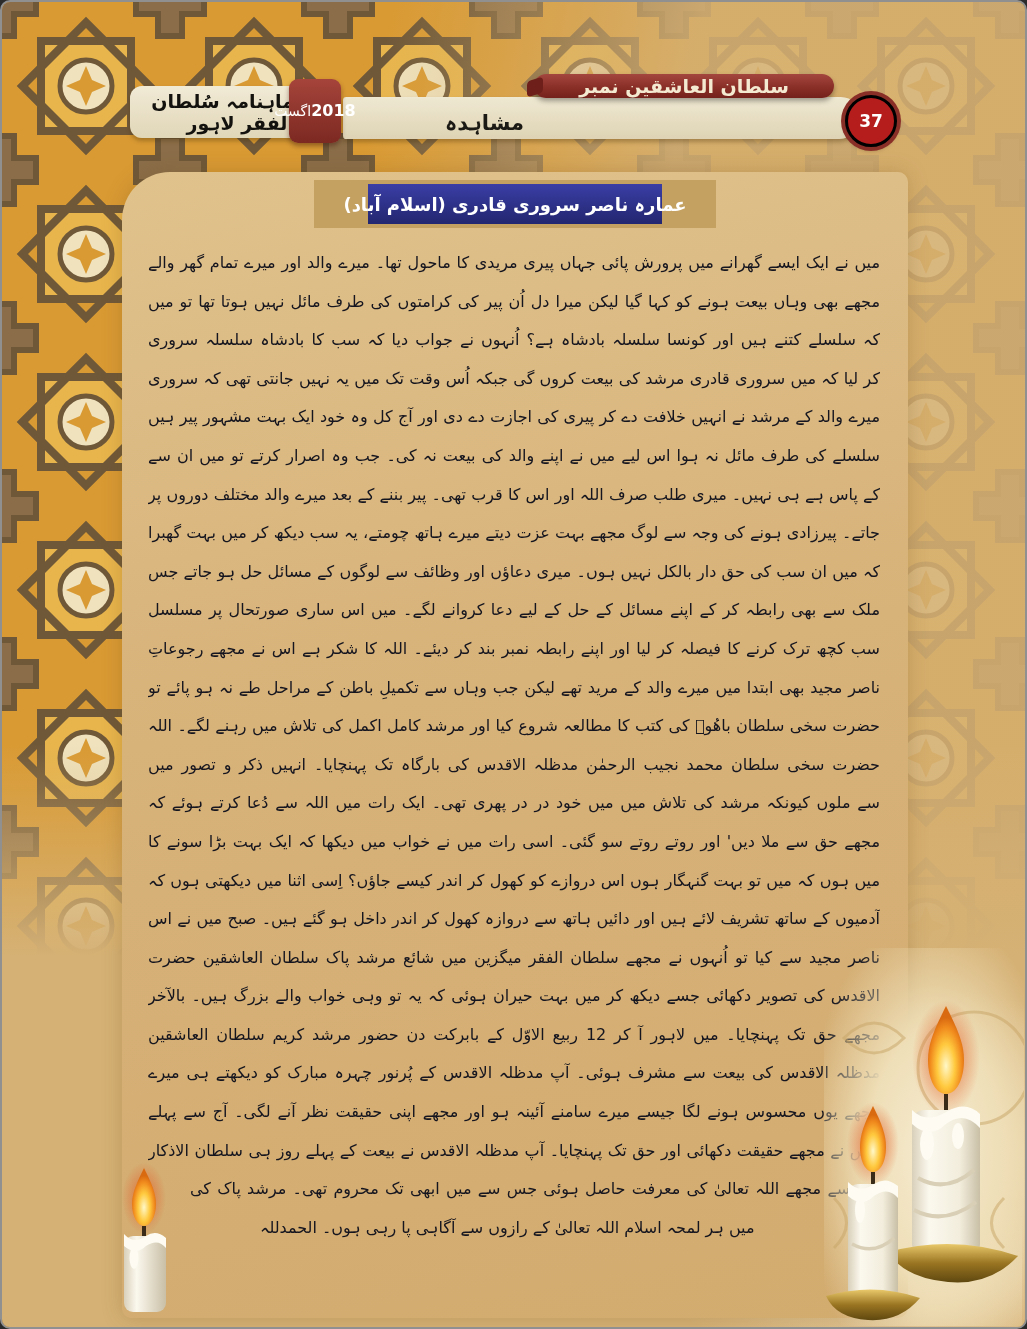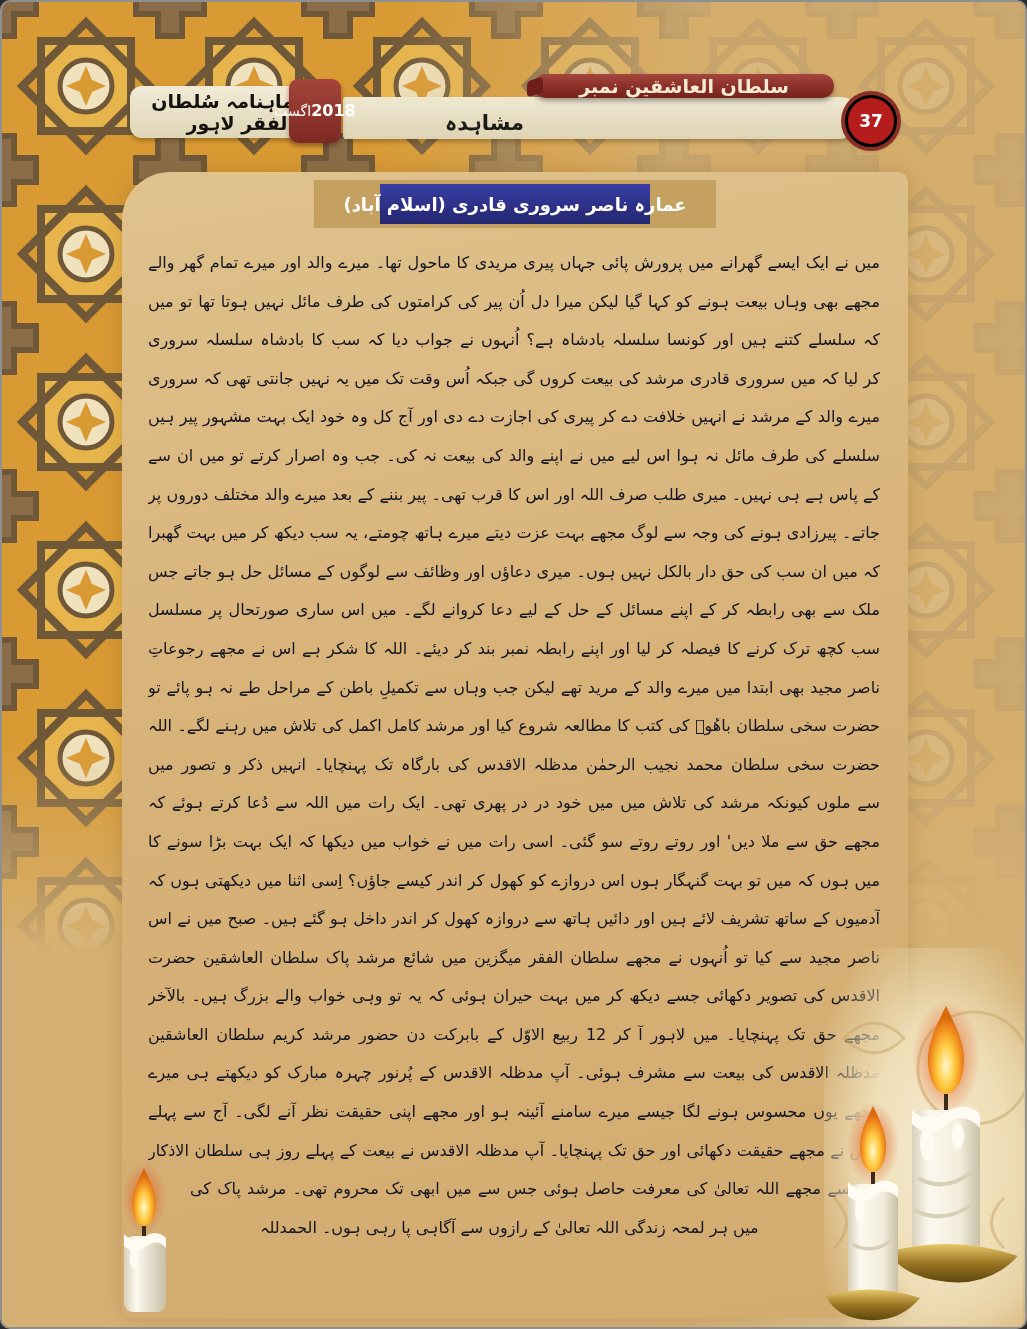--- a/index.html
+++ b/index.html
@@ -62,21 +62,21 @@
     position:absolute;left:120px;top:170px;width:786px;height:1146px;z-index:2;
     background:linear-gradient(170deg,#E0C28C 0%,#D7B279 45%,#D2AB6F 100%);
     border-radius:48px 10px 10px 10px;box-shadow:0 0 20px rgba(110,75,25,.25);
   }
   .title-strip{
     position:absolute;left:50%;top:8px;transform:translateX(-50%);
     width:402px;height:48px;background:#C4A161;
     display:flex;align-items:center;justify-content:center;
   }
   .title-banner{
-    width:270px;height:40px;background:linear-gradient(180deg,#3A3EA5,#23266F);
+    width:294px;height:40px;background:linear-gradient(180deg,#3A3EA5,#23266F);
     display:flex;align-items:center;justify-content:center;
     color:#ffffff;font-size:18px;font-weight:bold;direction:rtl;white-space:nowrap;
   }
   .article-body{
     position:absolute;top:72px;left:26px;right:28px;bottom:12px;z-index:3;direction:rtl;
   }
   .body-line{
     height:38.6px;line-height:38.6px;overflow:hidden;
     font-size:16px;color:var(--text-ink,#15151F);
     text-align:justify;text-align-last:justify;
@@ -157,21 +157,21 @@
         <div class="body-line" dir="rtl">مجھے حق سے ملا دیں' اور روتے روتے سو گئی۔ اسی رات میں نے خواب میں دیکھا کہ ایک بہت بڑا سونے کا دروازہ ہے اور میں اس سوچ</div>
         <div class="body-line" dir="rtl">میں ہوں کہ میں تو بہت گنہگار ہوں اس دروازے کو کھول کر اندر کیسے جاؤں؟ اِسی اثنا میں دیکھتی ہوں کہ ایک بزرگ سفید لباس میں ملبوس دو</div>
         <div class="body-line" dir="rtl">آدمیوں کے ساتھ تشریف لائے ہیں اور دائیں ہاتھ سے دروازہ کھول کر اندر داخل ہو گئے ہیں۔ صبح میں نے اس خواب کا ذکر اپنے شوہر</div>
         <div class="body-line" dir="rtl">ناصر مجید سے کیا تو اُنہوں نے مجھے سلطان الفقر میگزین میں شائع مرشد پاک سلطان العاشقین حضرت سخی سلطان محمد نجیب الرحمٰن مدظلہ</div>
         <div class="body-line" dir="rtl">الاقدس کی تصویر دکھائی جسے دیکھ کر میں بہت حیران ہوئی کہ یہ تو وہی خواب والے بزرگ ہیں۔ بالآخر میری تلاش ختم ہوئی اور اللہ تعالیٰ نے</div>
         <div class="body-line" dir="rtl">مجھے حق تک پہنچایا۔ میں لاہور آ کر 12 ربیع الاوّل کے بابرکت دن حضور مرشد کریم سلطان العاشقین حضرت سخی سلطان محمد نجیب الرحمٰن</div>
         <div class="body-line" dir="rtl">مدظلہ الاقدس کی بیعت سے مشرف ہوئی۔ آپ مدظلہ الاقدس کے پُرنور چہرہ مبارک کو دیکھتے ہی میرے باطن کی تمام بے چینی ختم ہو گئی۔</div>
         <div class="body-line" dir="rtl">مجھے یوں محسوس ہونے لگا جیسے میرے سامنے آئینہ ہو اور مجھے اپنی حقیقت نظر آنے لگی۔ آج سے پہلے کبھی بھی میں نے ایسا آئینہ نہیں دیکھا</div>
         <div class="body-line" dir="rtl">جس نے مجھے حقیقت دکھائی اور حق تک پہنچایا۔ آپ مدظلہ الاقدس نے بیعت کے پہلے روز ہی سلطان الاذکار ذکر ھُو عطا فرمایا جس کے</div>
         <div class="body-line" dir="rtl">ذکر سے مجھے اللہ تعالیٰ کی معرفت حاصل ہوئی جس سے میں ابھی تک محروم تھی۔ مرشد پاک کی مہربانی سے مجھے وھم کی نعمت عطا ہوئی اور</div>
-        <div class="body-line" dir="rtl">میں ہر لمحہ زندگی اللہ تعالیٰ کے رازوں سے آگاہی پا رہی ہوں۔ الحمدللہ</div>
+        <div class="body-line" dir="rtl">میں ہر لمحہ اسلام اللہ تعالیٰ کے رازوں سے آگاہی پا رہی ہوں۔ الحمدللہ</div>
       </div>
   </div>
 
   <svg class="candles-right" viewBox="0 0 200 378">
     <defs>
       <radialGradient id="rg-back" cx="0.55" cy="0.55" r="0.65">
         <stop offset="0" stop-color="#F6EBD0"></stop>
         <stop offset="0.5" stop-color="#EFDFB8"></stop>
         <stop offset="1" stop-color="#EFDFB8" stop-opacity="0"></stop>
       </radialGradient>

